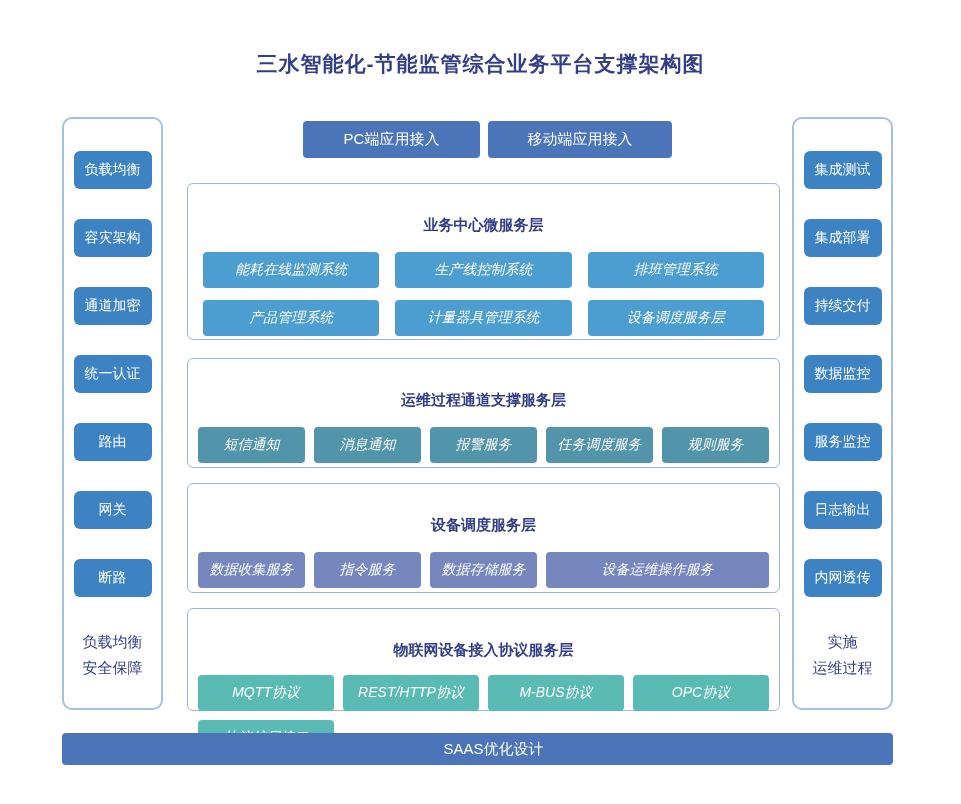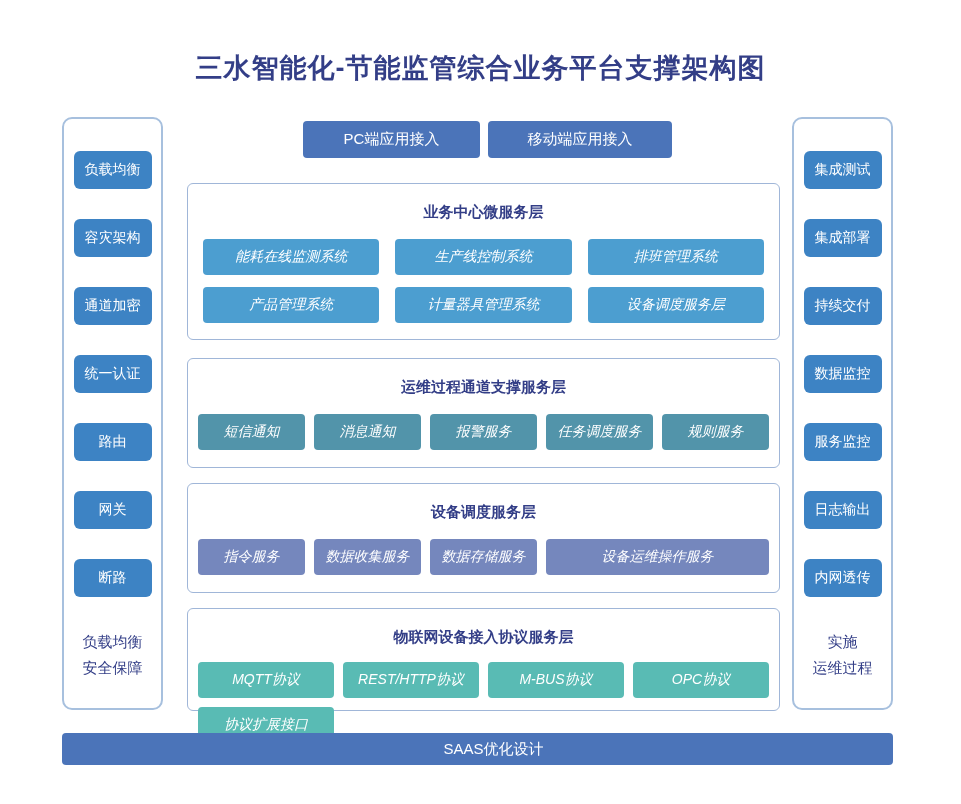--- a/index.html
+++ b/index.html
@@ -1,21 +1,21 @@
 <!DOCTYPE html>
 <html style="--title-text: #333e87; --primary-blue: #4b74b9; --sidebar-blue: #3d83c4; --business-blue: #4c9ed0; --channel-teal: #5294aa; --device-slate: #7587bd; --iot-teal: #59bbb4; --panel-border: #a7c0de; --section-border: #a0b6d8;"><head>
 <meta charset="utf-8">
 <style>
   * { margin: 0; padding: 0; box-sizing: border-box; }
   html, body { width: 961px; height: 804px; background: #fff;
     font-family: "Liberation Sans", "DejaVu Sans", sans-serif; position: relative; overflow: hidden; }
 
   .page-title {
     position: absolute; top: 50px; left: 0; width: 100%;
-    text-align: center; font-size: 27px; font-weight: bold;
+    text-align: center; font-size: 21px; font-weight: bold;
     color: var(--title-text, #333e87); letter-spacing: 1px;
   }
 
   
   .top-buttons { position: absolute; left: 303px; top: 121px; display: flex; gap: 8px; }
   .top-btn {
     height: 37px; display: flex; align-items: center; justify-content: center;
     background: var(--primary-blue, #4b74b9); color: #fff; font-size: 15px;
     border-radius: 4px;
   }
@@ -45,21 +45,21 @@
   
   .section {
     position: absolute; left: 187px; width: 593px;
     border: 1px solid var(--section-border, #a0b6d8); border-radius: 6px; background: #fff;
   }
   .section.s1 { top: 183px; height: 157px; }
   .section.s2 { top: 358px; height: 110px; }
   .section.s3 { top: 483px; height: 110px; }
   .section.s4 { top: 608px; height: 103px; }
   .sec-title {
-    margin-top: 19px; text-align: center; font-size: 15px; font-weight: bold;
+    margin-top: 32px; text-align: center; font-size: 15px; font-weight: bold;
     color: var(--title-text, #333e87);
   }
   .node {
     height: 36px; display: flex; align-items: center; justify-content: center;
     color: #fff; font-size: 14px; border-radius: 4px; text-align: center; white-space: nowrap; font-style: italic;
   }
   .grid3 { margin: 17px 15px 0; display: grid; grid-template-columns: repeat(3, 1fr); gap: 12px 16px; }
   .grid3 .node { background: var(--business-blue, #4c9ed0); }
   .grid5a { margin: 17px 10px 0; display: grid; grid-template-columns: repeat(5, 1fr); gap: 9px; }
   .grid5a .node { background: var(--channel-teal, #5294aa); }
@@ -134,22 +134,22 @@
     <div class="node">消息通知</div>
     <div class="node">报警服务</div>
     <div class="node">任务调度服务</div>
     <div class="node">规则服务</div>
   </div>
 </div>
 
 <div class="section s3">
   <div class="sec-title">设备调度服务层</div>
   <div class="grid5b">
+    <div class="node">数据收集服务</div>
     <div class="node">指令服务</div>
-    <div class="node">数据收集服务</div>
     <div class="node">数据存储服务</div>
     <div class="node wide">设备运维操作服务</div>
   </div>
 </div>
 
 <div class="section s4">
   <div class="sec-title">物联网设备接入协议服务层</div>
   <div class="grid5c">
     <div class="node">MQTT协议</div>
     <div class="node">REST/HTTP协议</div>

